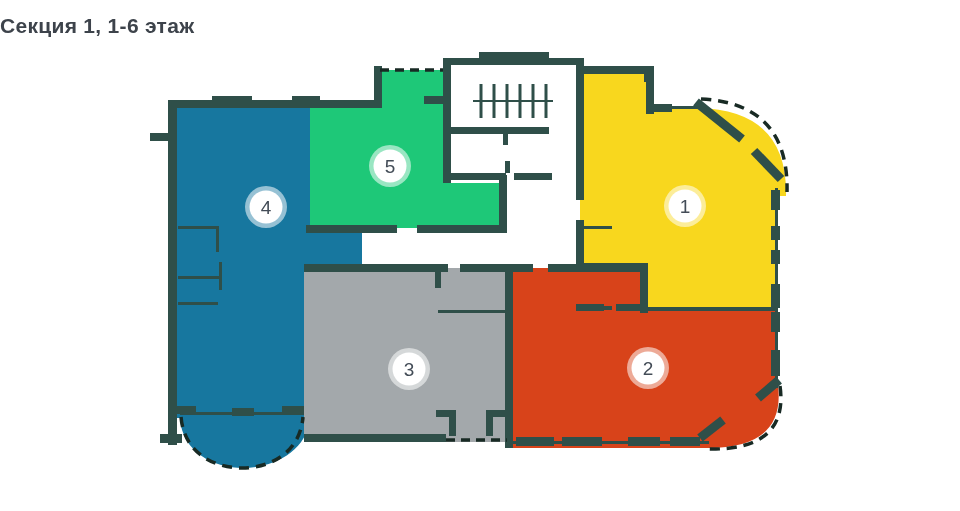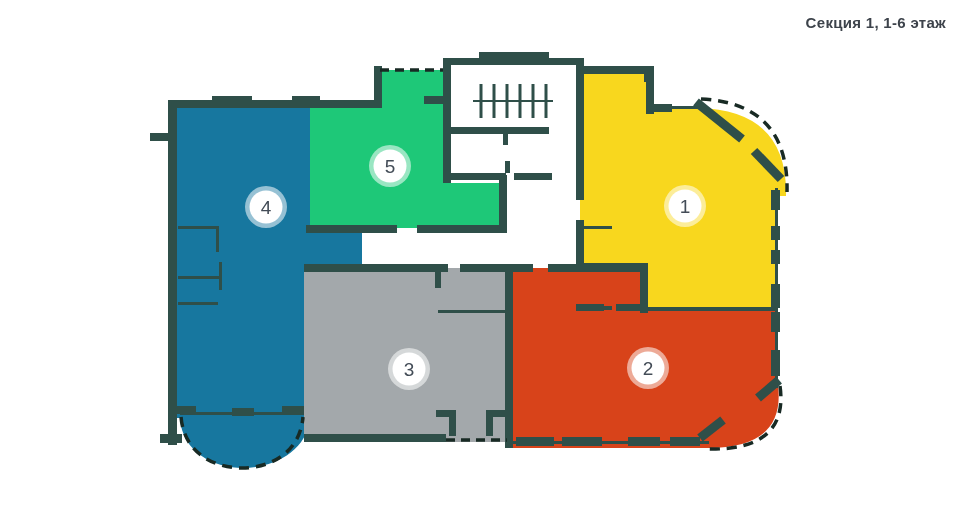--- a/index.html
+++ b/index.html
@@ -6,22 +6,22 @@
   .stage{
     position:relative;
     width:960px;height:511px;
     background:#ffffff;
     font-family:"Liberation Sans", sans-serif;
     overflow:hidden;
   }
   .plan-title{
     position:absolute;
     top:14px;left:0;width:946px;
-    text-align:right;
-    font-size:15px;
+    text-align:left;
+    font-size:21px;
     font-weight:bold;
     letter-spacing:.3px;
     color:#3d434b;
   }
   svg{position:absolute;top:0;left:0;}
   .badge-num{
     font-family:"Liberation Sans", sans-serif;
     font-size:19px;
     font-weight:400;
   }

